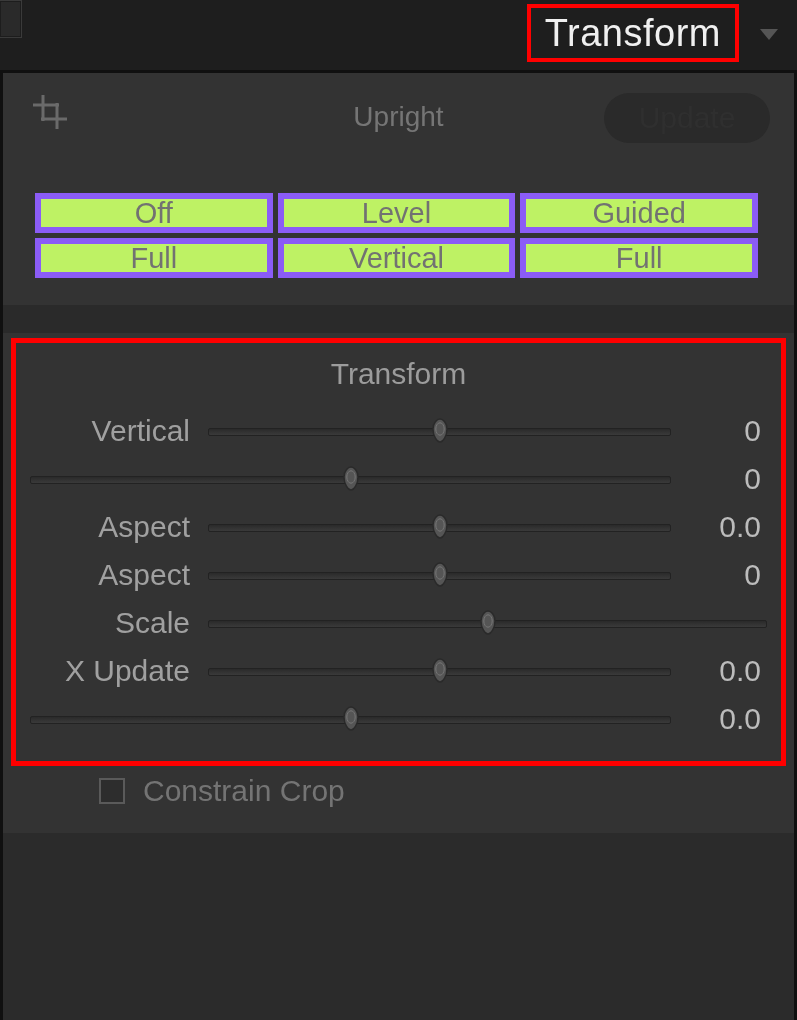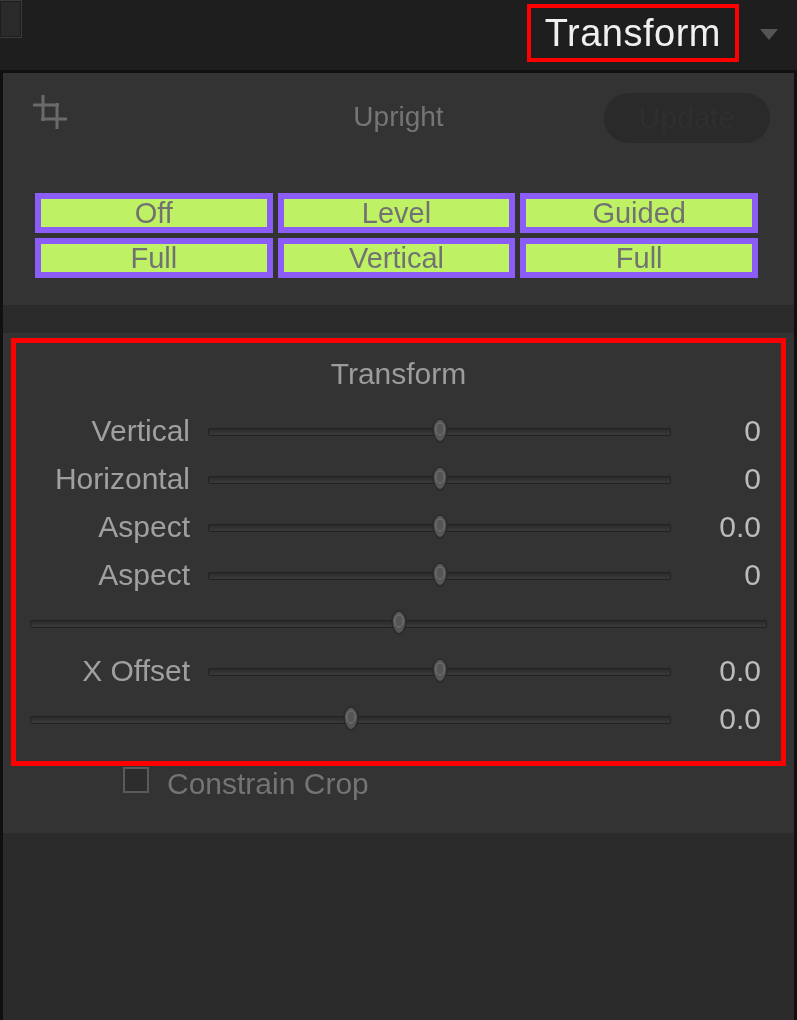--- a/index.html
+++ b/index.html
@@ -211,23 +211,23 @@
     box-sizing: border-box;
   }
 
   
   .constrain {
     position: absolute;
     left: 0; right: 0;
     top: 694px;
     height: 48px;
     display: flex;
-    align-items: flex-start;
+    align-items: center;
     justify-content: flex-start;
-    padding-left: 120px;
+    padding-left: 96px;
     gap: 18px;
   }
   .cbox {
     width: 26px;
     height: 26px;
     border: 2.5px solid #5a5a5a;
     background: #2d2d2d;
     box-sizing: border-box;
   }
   .clabel {
@@ -313,21 +313,20 @@
             <div class="thumb">
               <svg width="26" height="26" viewBox="0 0 26 26">
                 <path d="M13 1 C16 1 20 5 20 11 C20 18 16 24 13 24 C10 24 6 18 6 11 C6 5 10 1 13 1 Z" fill="#555" stroke="#2a2a2a" stroke-width="1.5"></path>
                 <ellipse cx="13" cy="11" rx="4.2" ry="6.2" fill="none" stroke="#777" stroke-width="1"></ellipse>
               </svg>
             </div>
           </div>
           <div class="sval">0</div>
         </div>
         <div class="slider-row">
-          <div class="slabel">Horizontal</div>
           <div class="strack">
             <div class="bar"></div>
             <div class="thumb">
               <svg width="26" height="26" viewBox="0 0 26 26">
                 <path d="M13 1 C16 1 20 5 20 11 C20 18 16 24 13 24 C10 24 6 18 6 11 C6 5 10 1 13 1 Z" fill="#555" stroke="#2a2a2a" stroke-width="1.5"></path>
                 <ellipse cx="13" cy="11" rx="4.2" ry="6.2" fill="none" stroke="#777" stroke-width="1"></ellipse>
               </svg>
             </div>
           </div>
           <div class="sval">0</div>
@@ -352,32 +351,33 @@
             <div class="thumb">
               <svg width="26" height="26" viewBox="0 0 26 26">
                 <path d="M13 1 C16 1 20 5 20 11 C20 18 16 24 13 24 C10 24 6 18 6 11 C6 5 10 1 13 1 Z" fill="#555" stroke="#2a2a2a" stroke-width="1.5"></path>
                 <ellipse cx="13" cy="11" rx="4.2" ry="6.2" fill="none" stroke="#777" stroke-width="1"></ellipse>
               </svg>
             </div>
           </div>
           <div class="sval">0</div>
         </div>
         <div class="slider-row">
-          <div class="strack">
-            <div class="bar"></div>
-            <div class="thumb">
-              <svg width="26" height="26" viewBox="0 0 26 26">
-                <path d="M13 1 C16 1 20 5 20 11 C20 18 16 24 13 24 C10 24 6 18 6 11 C6 5 10 1 13 1 Z" fill="#555" stroke="#2a2a2a" stroke-width="1.5"></path>
-                <ellipse cx="13" cy="11" rx="4.2" ry="6.2" fill="none" stroke="#777" stroke-width="1"></ellipse>
-              </svg>
-            </div>
-          </div>
-        </div>
-        <div class="slider-row">
-          <div class="slabel">X Offset</div>
+          <div class="slabel">Scale</div>
+          <div class="strack">
+            <div class="bar"></div>
+            <div class="thumb">
+              <svg width="26" height="26" viewBox="0 0 26 26">
+                <path d="M13 1 C16 1 20 5 20 11 C20 18 16 24 13 24 C10 24 6 18 6 11 C6 5 10 1 13 1 Z" fill="#555" stroke="#2a2a2a" stroke-width="1.5"></path>
+                <ellipse cx="13" cy="11" rx="4.2" ry="6.2" fill="none" stroke="#777" stroke-width="1"></ellipse>
+              </svg>
+            </div>
+          </div>
+        </div>
+        <div class="slider-row">
+          <div class="slabel">X Update</div>
           <div class="strack">
             <div class="bar"></div>
             <div class="thumb">
               <svg width="26" height="26" viewBox="0 0 26 26">
                 <path d="M13 1 C16 1 20 5 20 11 C20 18 16 24 13 24 C10 24 6 18 6 11 C6 5 10 1 13 1 Z" fill="#555" stroke="#2a2a2a" stroke-width="1.5"></path>
                 <ellipse cx="13" cy="11" rx="4.2" ry="6.2" fill="none" stroke="#777" stroke-width="1"></ellipse>
               </svg>
             </div>
           </div>
           <div class="sval">0.0</div>

